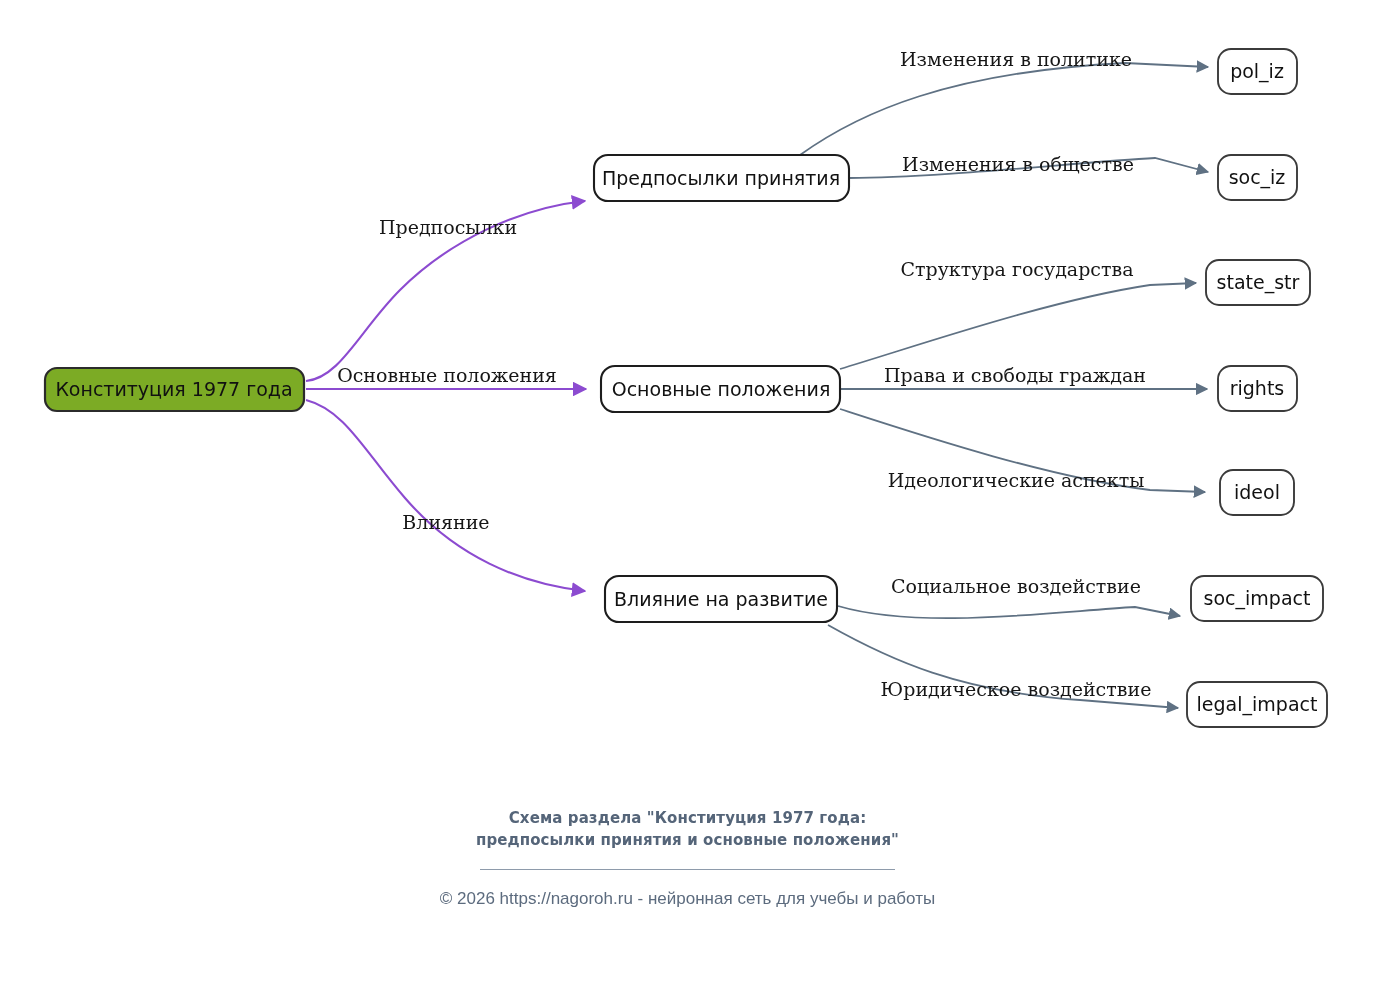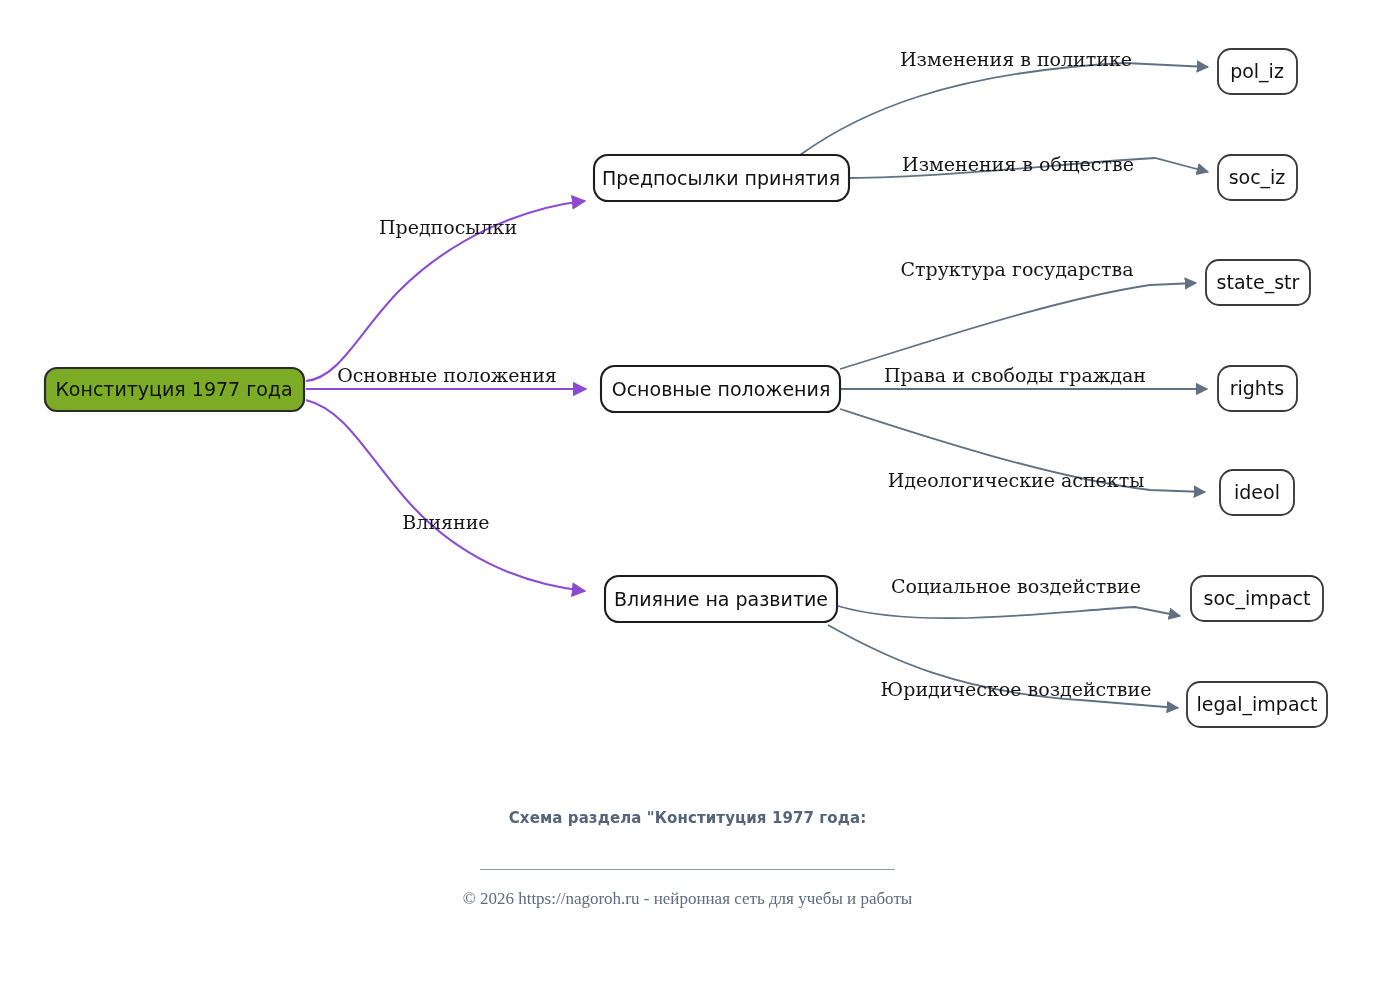--- a/index.html
+++ b/index.html
@@ -47,21 +47,21 @@
   }
   .footer-rule {
     position: absolute;
     height: 1px;
     background: #8e9bab;
   }
   .footer-credit {
     position: absolute;
     width: 100%;
     text-align: center;
-    font-family: Liberation Serif, serif;
+    font-family: Liberation Sans, sans-serif;
     font-size: 17px;
     color: #5c6b7e;
   }
 </style>
 </head>
 <body>
 
 <svg id="canvas" viewBox="0 0 1375 984" xmlns="http://www.w3.org/2000/svg">
   <defs>
     <marker id="arrow-purple" viewBox="0 0 10 10" refX="9" refY="5" markerWidth="7" markerHeight="7" orient="auto-start-reverse">
@@ -158,17 +158,18 @@
   </g>
 
   <g>
     <rect x="1187" y="682" width="140" height="45" rx="13" ry="13" fill="#ffffff" stroke="#3b3b3b" stroke-width="1.9"></rect>
     <text class="node-label" x="1257" y="705">legal_impact</text>
   </g>
 </svg>
 
 <div class="footer-title" style="top:808px;">
   <div>Схема раздела "Конституция 1977 года:</div>
+  <div>предпосылки принятия и основные положения"</div>
 </div>
 
 <div class="footer-rule" style="left:480px; top:869px; width:415px;"></div>
 
 <div class="footer-credit" style="top:889px;">© 2026 https://nagoroh.ru - нейронная сеть для учебы и работы</div>
 
 </body></html>

